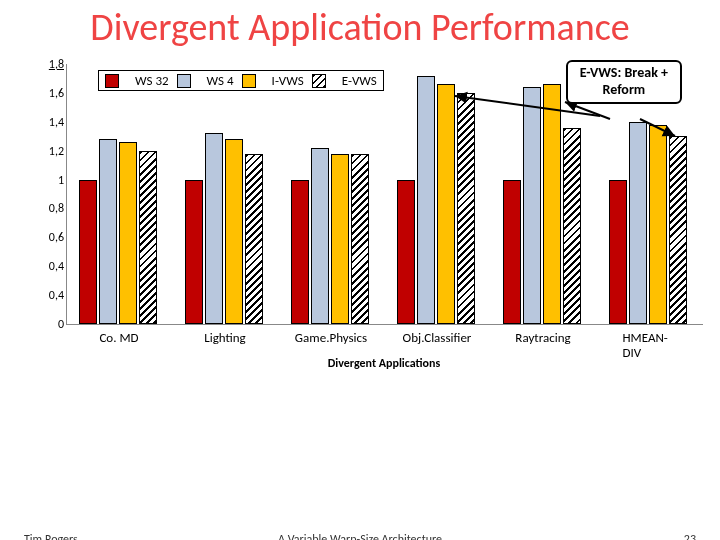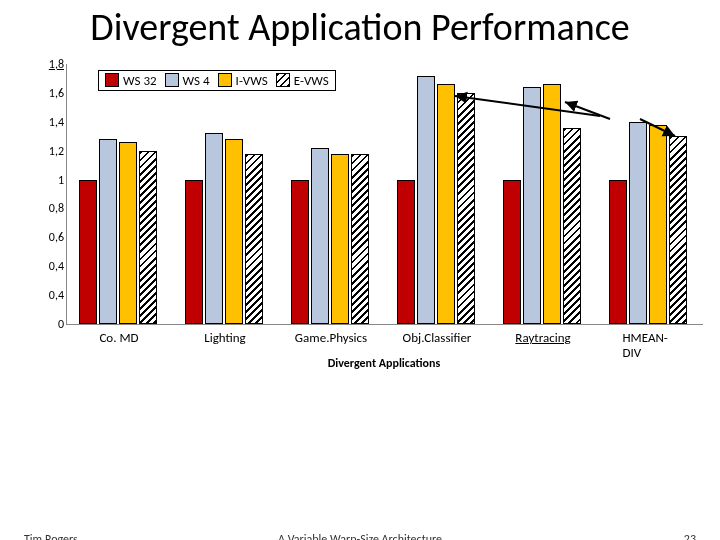--- a/index.html
+++ b/index.html
@@ -1,47 +1,51 @@
 <!DOCTYPE html>
 <html><head>
 <meta charset="utf-8">
 <style>
   html,body{margin:0;padding:0;width:720px;height:540px;background:#fff;font-family:Calibri,Arial,sans-serif;color:#000;overflow:hidden}
   .slide{position:relative;width:720px;height:540px}
-  .title{position:absolute;top:4px;left:0;right:0;text-align:center;font-size:38px;font-weight:400;color:#000000}
+  .title{position:absolute;top:4px;left:0;right:0;text-align:center;font-size:38px;font-weight:400;color:#ef4444}
   .chart{position:absolute;top:64px;left:10px;width:700px;height:380px}
   .yaxis{position:absolute;left:26px;top:0;width:28px;height:260px;text-align:right;font-size:12px}
   .yaxis span{position:absolute;right:0;line-height:10px}
   .plot{position:absolute;left:56px;top:0;width:636px;height:260px;border-left:1px solid #888;border-bottom:1px solid #888}
   .grp{position:absolute;bottom:0;width:86px}
   .bar{position:absolute;bottom:0;width:18px;border:1px solid #000;box-sizing:border-box}
   .ws32{background:#c00000;left:2px}
   .ws4{background:#b8c7dd;left:22px}
   .ivws{background:#ffc000;left:42px}
   .evws{background:#fff;left:62px}
   .hatch{background-image:repeating-linear-gradient(135deg,#000 0 2px,transparent 2px 5px)}
   .xcat{position:absolute;left:56px;top:266px;width:636px;height:18px}
   .xcat span{position:absolute;font-size:13px;transform:translateX(-50%)}
   .xlabel{position:absolute;left:56px;top:292px;width:636px;text-align:center;font-size:12px;font-weight:700}
   .legend{position:absolute;left:98px;top:70px;border:1px solid #000;background:#fff;font-size:13px;padding:2px 6px;display:flex;align-items:center;gap:8px}
-  .lg{display:inline-flex;align-items:flex-start;gap:4px}
+  .lg{display:inline-flex;align-items:flex-end;gap:16px}
   .sw{width:12px;height:12px;border:1px solid #000;display:inline-block}
   .callout{position:absolute;right:38px;top:60px;border:2px solid #000;border-radius:6px;background:#fff;font-size:14px;font-weight:700;padding:3px 12px;text-align:center;line-height:1.2;z-index:5}
   .footer{position:absolute;bottom:8px;left:0;right:0;font-size:12px;color:#333}
   .fl{position:absolute;left:24px}
   .fc{position:absolute;left:0;right:0;text-align:center}
   .fr{position:absolute;right:24px}
   svg.arrows{position:absolute;left:0;top:0;pointer-events:none}
 </style>
 </head>
 <body>
 
 <div class="slide">
   <div class="title">Divergent Application Performance</div>
 
+  <div class="callout">
+    <div>E-VWS: Break +</div>
+    <div>Reform</div>
+  </div>
 
   <div class="legend">
     <span class="lg">
         <span class="sw" style="background:#c00000"></span>
         <span>WS 32</span>
       </span>
     <span class="lg">
         <span class="sw" style="background:#b8c7dd"></span>
         <span>WS 4</span>
       </span>
@@ -105,21 +109,21 @@
           <div class="bar ws4" style="height: 202.222px;"></div>
           <div class="bar ivws" style="height: 199.333px;"></div>
           <div class="bar evws hatch" style="height: 187.778px;"></div>
         </div>
       </div>
     <div class="xcat" id="xcat">
         <span style="left: 53px;">Co. MD</span>
         <span style="left: 159px;">Lighting</span>
         <span style="left: 265px;">Game.Physics</span>
         <span style="left: 371px;">Obj.Classifier</span>
-        <span style="left: 477px; text-decoration: underline;">Raytracing</span>
+        <span style="left: 477px;">Raytracing</span>
         <span style="left: 583px;">HMEAN-DIV</span>
       </div>
     <div class="xlabel">Divergent Applications</div>
 
     <svg class="arrows" width="700" height="300">
       <defs>
           <marker id="ah" markerWidth="8" markerHeight="8" refX="6" refY="3" orient="auto">
             <path d="M0,0 L6,3 L0,6 Z" fill="#000"></path>
           </marker>
         </defs>

